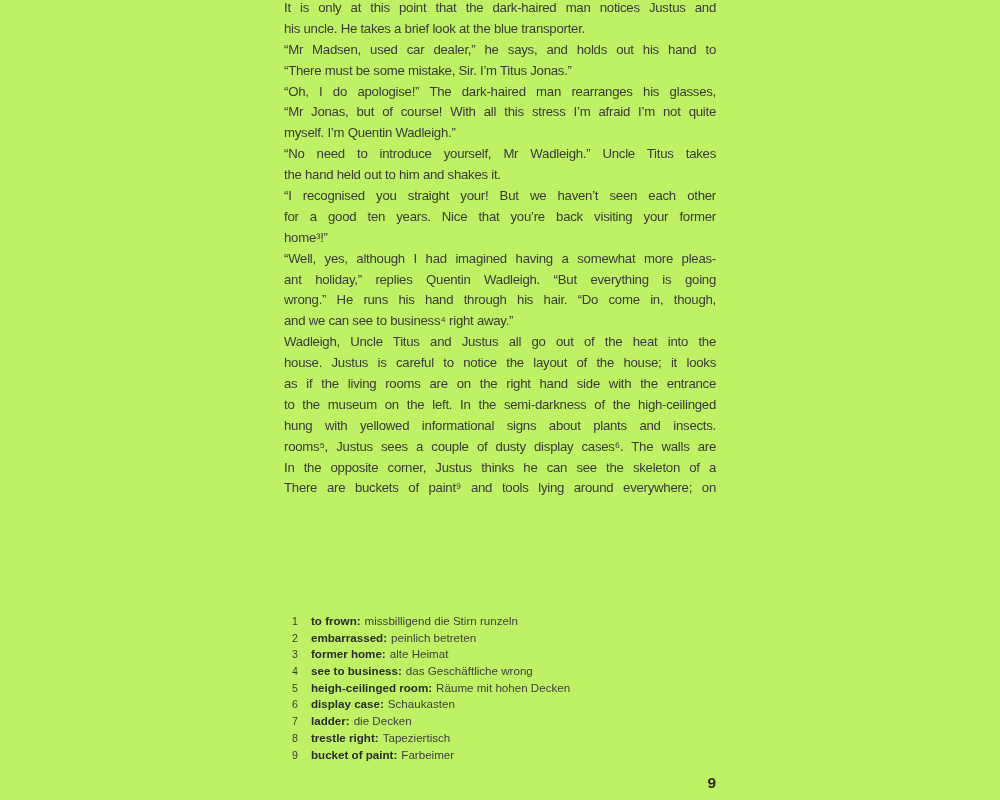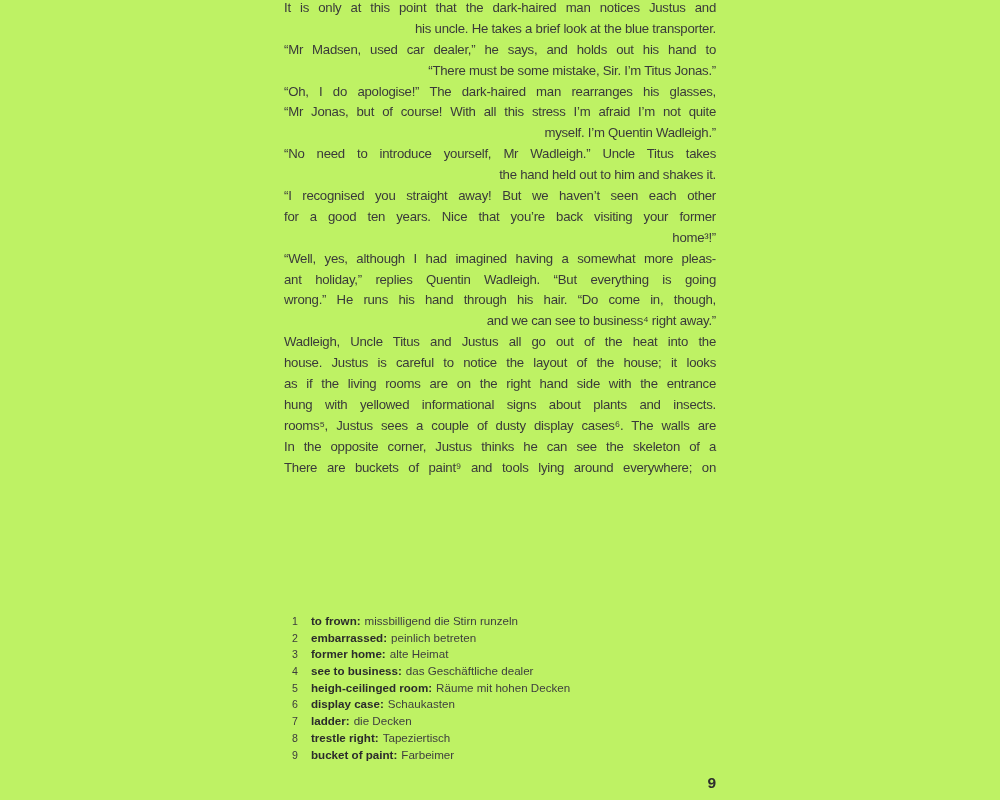--- a/index.html
+++ b/index.html
@@ -27,21 +27,21 @@
   }
   .story .line {
     white-space: nowrap;
     height: 20.9px;
   }
   .story .line.j {
     text-align: justify;
     text-align-last: justify;
   }
   .story .line.l {
-    text-align: right;
+    text-align: left;
   }
   .footnotes {
     position: absolute;
     left: 284px;
     top: 613px;
     width: 470px;
     font-size: 11.6px;
     line-height: 16.7px;
     color: #3c3c3c;
   }
@@ -85,30 +85,31 @@
   <div class="story" id="story">
       <div class="line j">It is only at this point that the dark-haired man notices Justus and</div>
       <div class="line l">his uncle. He takes a brief look at the blue transporter.</div>
       <div class="line j">“Mr Madsen, used car dealer,” he says, and holds out his hand to</div>
       <div class="line l">“There must be some mistake, Sir. I’m Titus Jonas.”</div>
       <div class="line j">“Oh, I do apologise!” The dark-haired man rearranges his glasses,</div>
       <div class="line j">“Mr Jonas, but of course! With all this stress I’m afraid I’m not quite</div>
       <div class="line l">myself. I’m Quentin Wadleigh.”</div>
       <div class="line j">“No need to introduce yourself, Mr Wadleigh.” Uncle Titus takes</div>
       <div class="line l">the hand held out to him and shakes it.</div>
-      <div class="line j">“I recognised you straight away! But we haven’t seen each other</div>
+      <div class="line j">“I recognised you straight your! But we haven’t seen each other</div>
       <div class="line j">for a good ten years. Nice that you’re back visiting your former</div>
       <div class="line l">home³!”</div>
       <div class="line j">“Well, yes, although I had imagined having a somewhat more pleas-</div>
       <div class="line j">ant holiday,” replies Quentin Wadleigh. “But everything is going</div>
       <div class="line j">wrong.” He runs his hand through his hair. “Do come in, though,</div>
       <div class="line l">and we can see to business⁴ right away.”</div>
       <div class="line j">Wadleigh, Uncle Titus and Justus all go out of the heat into the</div>
       <div class="line j">house. Justus is careful to notice the layout of the house; it looks</div>
       <div class="line j">as if the living rooms are on the right hand side with the entrance</div>
+      <div class="line j">to the museum on the left. In the semi-darkness of the high-ceilinged</div>
       <div class="line j">hung with yellowed informational signs about plants and insects.</div>
       <div class="line j">rooms⁵, Justus sees a couple of dusty display cases⁶. The walls are</div>
       <div class="line j">In the opposite corner, Justus thinks he can see the skeleton of a</div>
       <div class="line j">There are buckets of paint⁹ and tools lying around everywhere; on</div>
     </div>
   <div class="footnotes" id="footnotes">
       <div class="fn">
         <span class="fn-num">1</span>
         <span class="fn-term">to frown:</span>
         <span class="fn-def">missbilligend die Stirn runzeln</span>
@@ -119,21 +120,21 @@
         <span class="fn-def">peinlich betreten</span>
       </div>
       <div class="fn">
         <span class="fn-num">3</span>
         <span class="fn-term">former home:</span>
         <span class="fn-def">alte Heimat</span>
       </div>
       <div class="fn">
         <span class="fn-num">4</span>
         <span class="fn-term">see to business:</span>
-        <span class="fn-def">das Geschäftliche dealer</span>
+        <span class="fn-def">das Geschäftliche wrong</span>
       </div>
       <div class="fn">
         <span class="fn-num">5</span>
         <span class="fn-term">heigh-ceilinged room:</span>
         <span class="fn-def">Räume mit hohen Decken</span>
       </div>
       <div class="fn">
         <span class="fn-num">6</span>
         <span class="fn-term">display case:</span>
         <span class="fn-def">Schaukasten</span>

